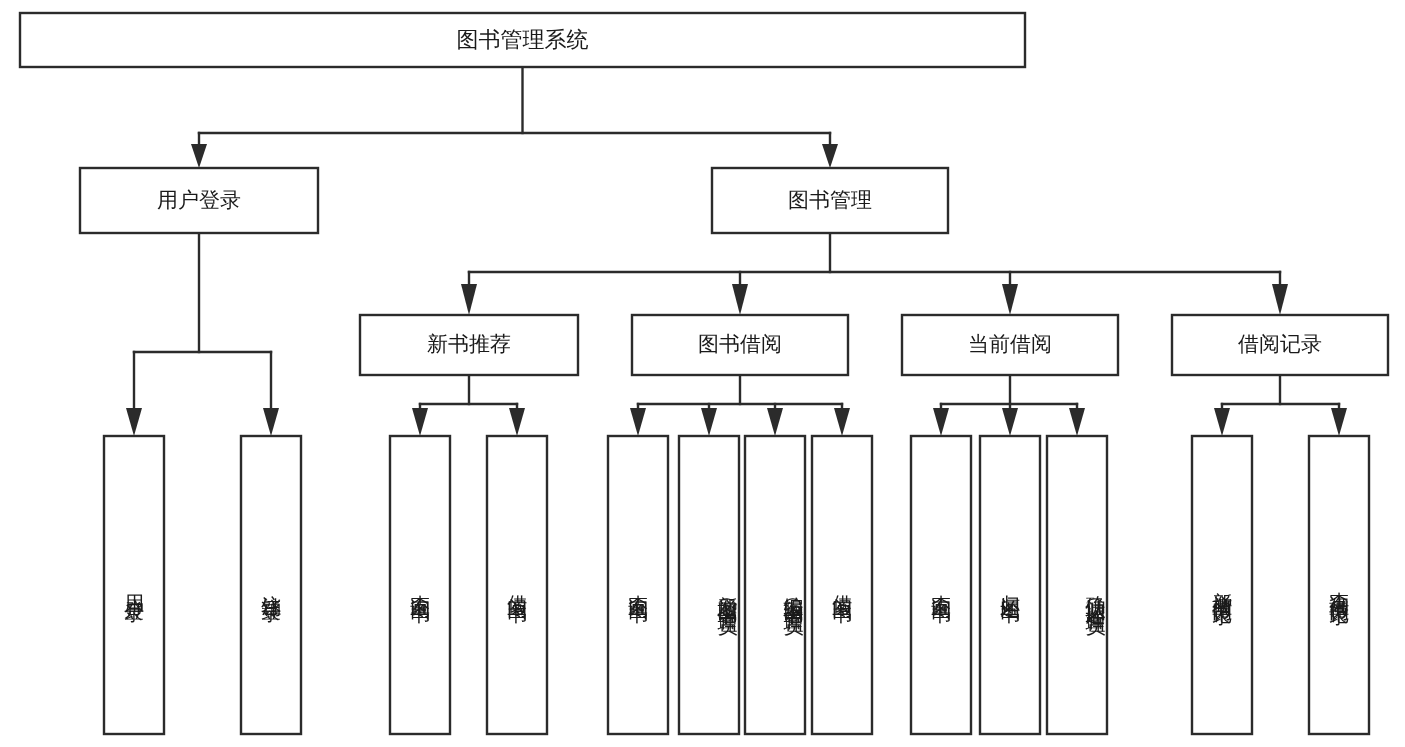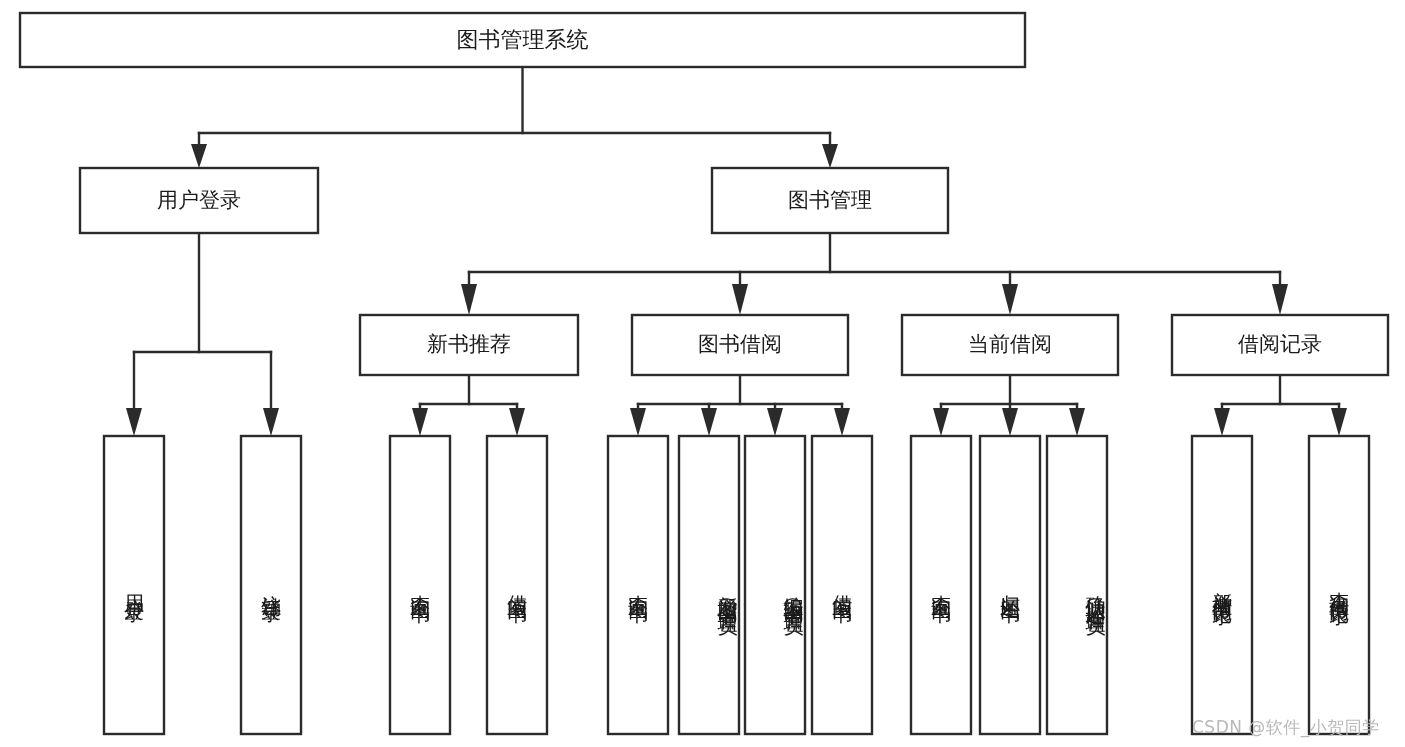--- a/index.html
+++ b/index.html
@@ -224,15 +224,14 @@
   <div class="leaf-label" style="left: 745px; top: 436px; width: 60px; height: 298px; justify-content: flex-start; padding-top: 8px; color: rgb(26, 26, 26);">编辑图书（管理员）</div>
   <div class="leaf-label" style="left: 812px; top: 436px; width: 60px; height: 298px; color: rgb(26, 26, 26);">借阅图书</div>
 
   <div class="leaf-label" style="left: 911px; top: 436px; width: 60px; height: 298px; color: rgb(26, 26, 26);">查询图书</div>
   <div class="leaf-label" style="left: 980px; top: 436px; width: 60px; height: 298px; color: rgb(26, 26, 26);">归还图书</div>
   <div class="leaf-label" style="left: 1047px; top: 436px; width: 60px; height: 298px; justify-content: flex-start; padding-top: 8px; color: rgb(26, 26, 26);">确认归还（管理员）</div>
 
   <div class="leaf-label" style="left: 1192px; top: 436px; width: 60px; height: 298px; color: rgb(26, 26, 26);">新增借阅记录</div>
   <div class="leaf-label" style="left: 1309px; top: 436px; width: 60px; height: 298px; color: rgb(26, 26, 26);">查询借阅记录</div>
 
-  <div class="watermark" style="left: 1192px; top: 716px; color: rgb(185, 185, 185);">CSDN @软件_小贺同学</div>
 
 </div>
 
 </body></html>

